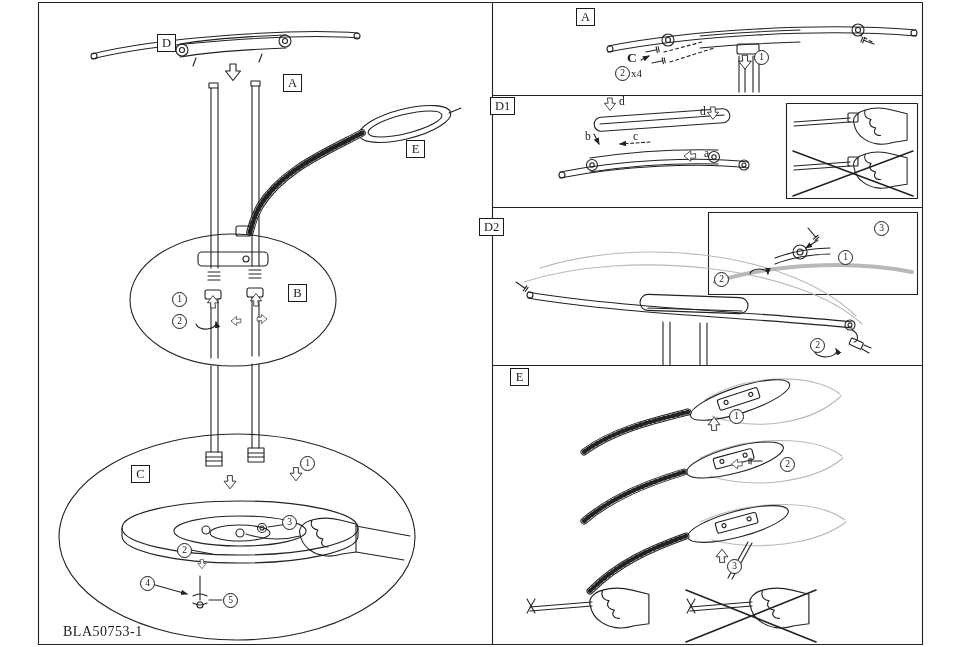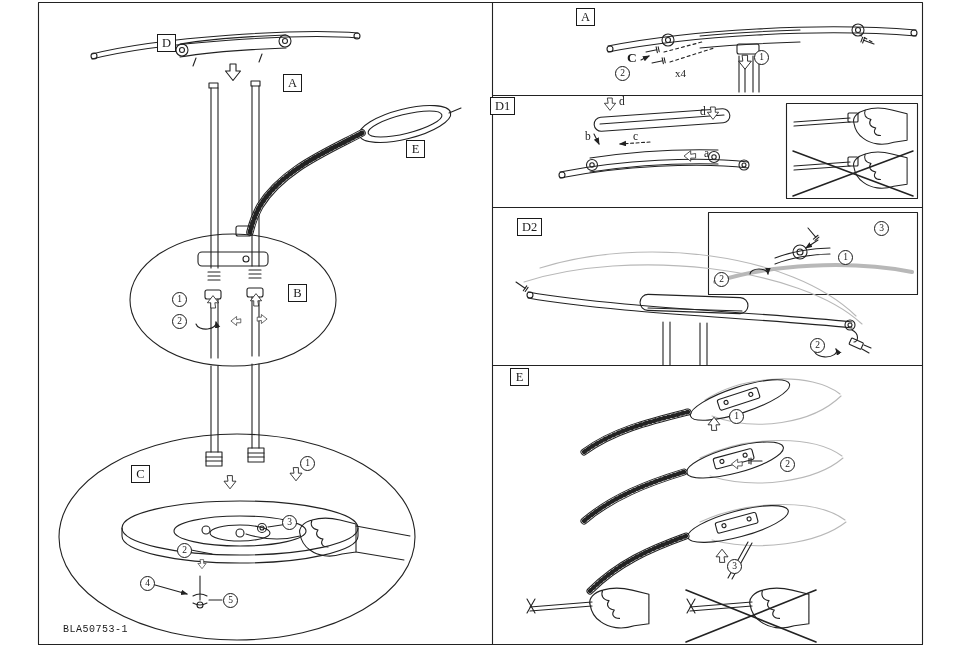--- a/index.html
+++ b/index.html
@@ -4,24 +4,24 @@
 <style>
   html,body{margin:0;padding:0;background:#ddd;}
   .page{position:relative;width:960px;height:647px;background:#fff;overflow:hidden;
         font-family:"Liberation Serif",serif;color:#1a1a1a;}
   .art{position:absolute;left:0;top:0;}
   .boxed{position:absolute;display:inline-block;border:1.3px solid #1a1a1a;background:#fff;
          font-size:12.5px;line-height:14px;padding:1px 4px;min-width:9px;text-align:center;}
   .circ{position:absolute;width:13px;height:13px;border:1px solid #1a1a1a;border-radius:50%;
         background:#fff;font-size:9.5px;line-height:12.5px;text-align:center;}
   .letter{position:absolute;font-size:11.5px;}
-  .qty{position:absolute;font-size:11px;padding-left:44px;}
+  .qty{position:absolute;font-size:11px;}
   .cmark{position:absolute;font-size:13.5px;font-weight:bold;}
-  .pn{position:absolute;left:63px;top:624px;font-family:Liberation Mono, monospace;
-      font-size:10px;letter-spacing:.5px;}
+  .pn{position:absolute;left:63px;top:624px;font-family:Liberation Serif, serif;
+      font-size:14px;letter-spacing:.5px;}
 </style>
 </head>
 <body>
 
 <div class="page">
 
   <svg class="art" width="960" height="647" viewBox="0 0 960 647" fill="none" stroke="#222" stroke-width="1.1" stroke-linecap="round" stroke-linejoin="round">
     <defs>
       <marker id="mA" markerWidth="8" markerHeight="8" refX="5.5" refY="2.5" orient="auto">
         <path d="M0,0 L6.5,2.5 L0,5 Z" fill="#222" stroke="none"></path>
@@ -313,21 +313,21 @@
     </g>
   </svg>
 
   <span class="boxed" style="left:157px;top:34px">D</span>
   <span class="boxed" style="left:283px;top:74px">A</span>
   <span class="boxed" style="left:406px;top:140px">E</span>
   <span class="boxed" style="left:288px;top:284px">B</span>
   <span class="boxed" style="left:131px;top:465px">C</span>
   <span class="boxed" style="left:576px;top:8px">A</span>
   <span class="boxed" style="left:490px;top:97px">D1</span>
-  <span class="boxed" style="left:517px;top:218px">D2</span>
+  <span class="boxed" style="left:479px;top:218px">D2</span>
   <span class="boxed" style="left:510px;top:368px">E</span>
 
   <span class="circ" style="left:172px;top:292px">1</span>
   <span class="circ" style="left:172px;top:314px">2</span>
   <span class="circ" style="left:300px;top:456px">1</span>
   <span class="circ" style="left:282px;top:515px">3</span>
   <span class="circ" style="left:177px;top:543px">2</span>
   <span class="circ" style="left:140px;top:576px">4</span>
   <span class="circ" style="left:223px;top:593px">5</span>
   <span class="circ" style="left:615px;top:66px">2</span>

